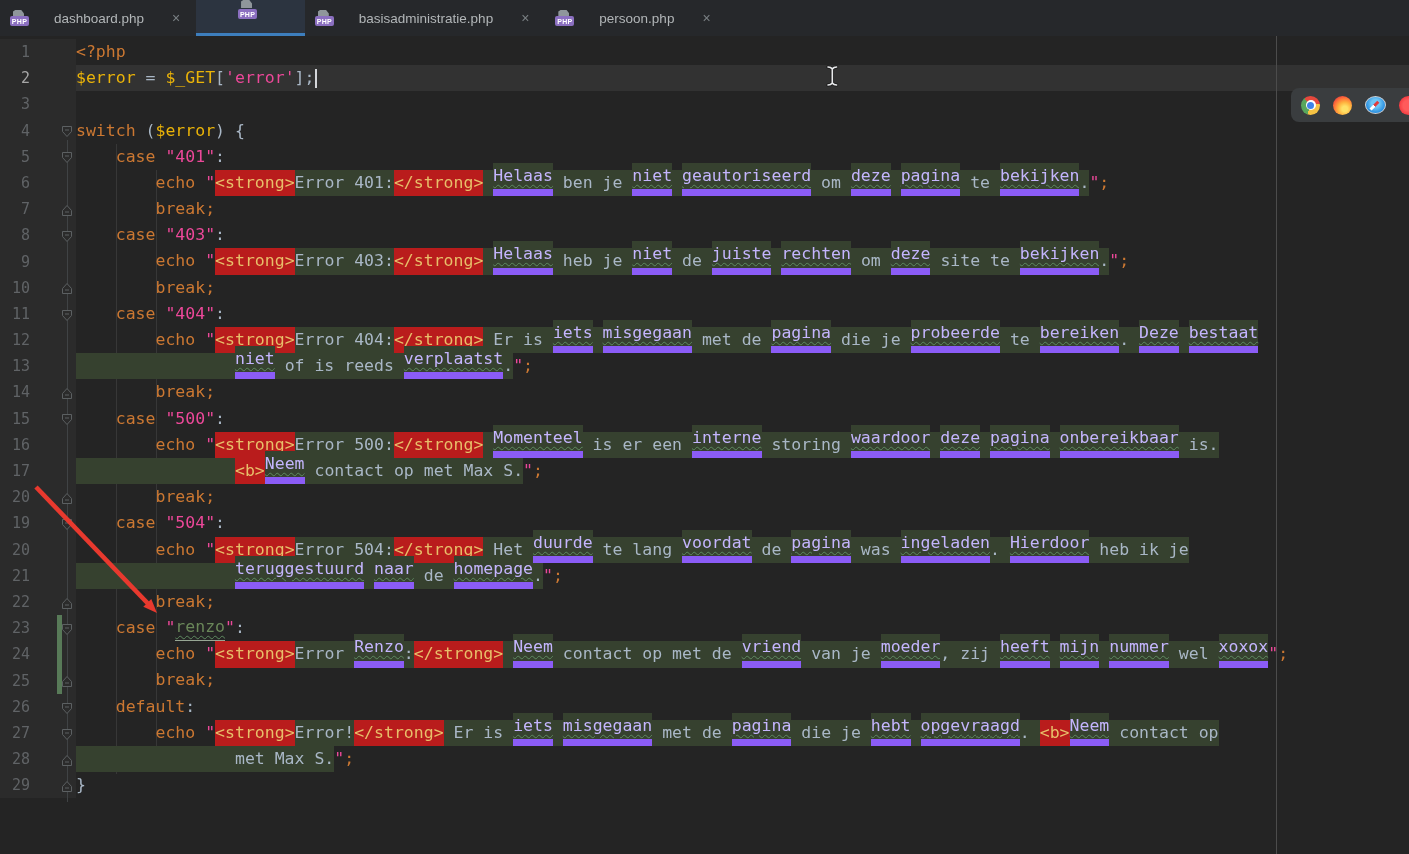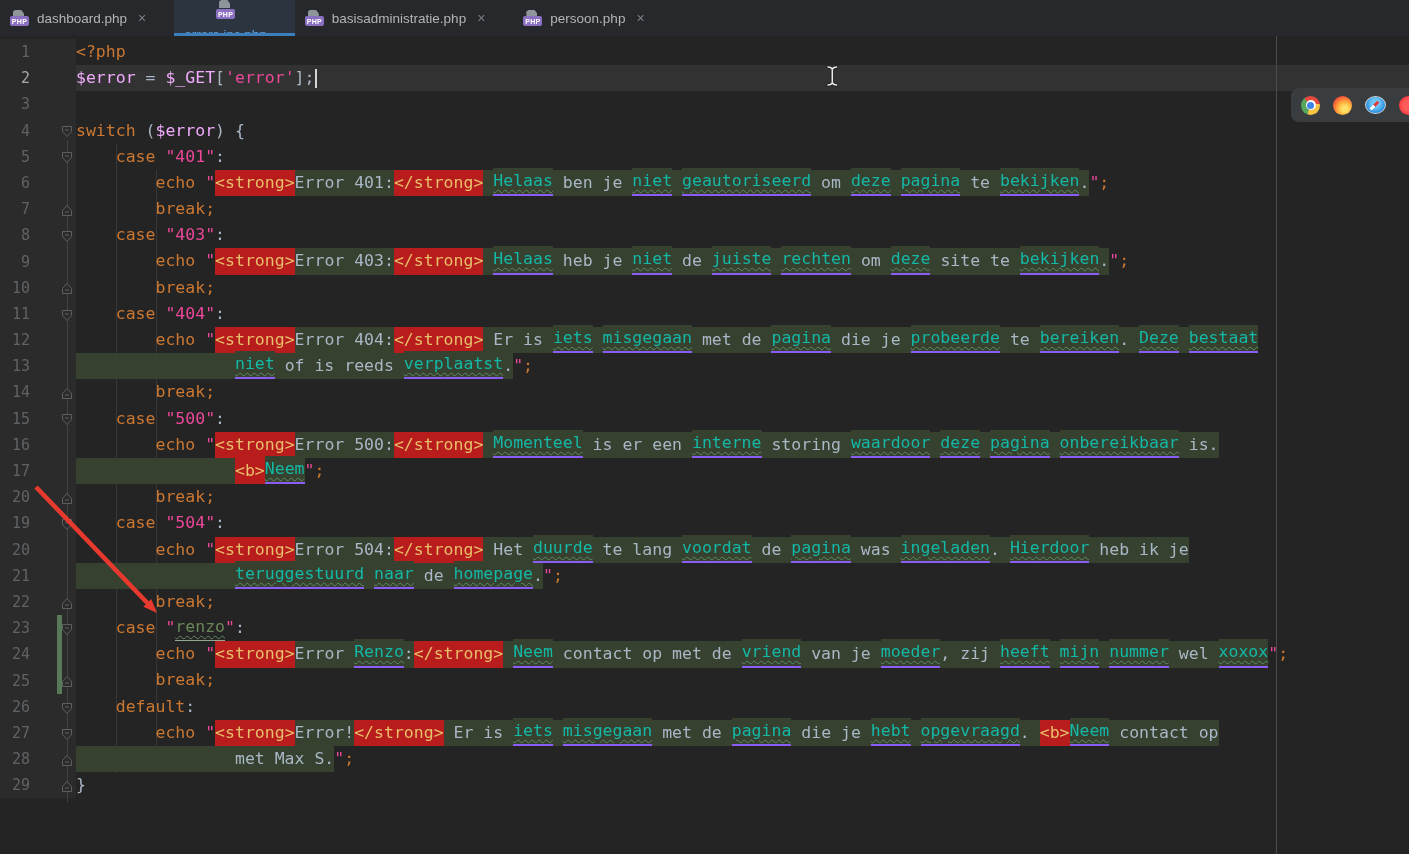--- a/index.html
+++ b/index.html
@@ -1,21 +1,21 @@
 <!DOCTYPE html>
 <html><head>
 <meta charset="utf-8">
 <style>
   html,body{margin:0;padding:0;background:#242424;}
   body{width:1409px;height:854px;overflow:hidden;position:relative;
        font-family:"Liberation Sans",sans-serif;-webkit-user-select:none;user-select:none;}
 
   
   .tabbar{height:36px;background:#26282b;display:flex;align-items:stretch;}
-  .tab{display:flex;align-items:center;gap:8px;padding:0 28px 0 10px;
+  .tab{display:flex;align-items:center;gap:25px;padding:0 16px 0 10px;
        font-size:13.5px;color:#b2b6b8;position:relative;cursor:default;}
   .tab.active{background:#2c3440;color:#5f9ed6;flex-direction:column;}
   .tab.active .underline{position:absolute;left:0;right:0;bottom:0;height:3px;background:#3d7ebd;}
   .tab .close{color:#7a8084;font-size:14px;margin-left:3px;line-height:1;}
   .fico{width:19px;height:16px;position:relative;flex:0 0 19px;}
   .fico .page{position:absolute;left:3px;top:0;width:11px;height:8px;background:#8f969b;
               clip-path:polygon(0 100%,0 20%,20% 0,75% 0,100% 45%,100% 100%);}
   .fico .band{position:absolute;left:0;bottom:0;width:19px;height:10px;background:#8b6fc0;
               border-radius:2px;color:#fff;font-size:7px;font-weight:bold;
               display:flex;align-items:center;justify-content:center;letter-spacing:.3px;}
@@ -25,25 +25,25 @@
   .rows{position:absolute;inset:0;padding-top:3px;z-index:1;}
   .row{display:flex;height:26.2px;line-height:26.2px;
        font-family:"DejaVu Sans Mono",monospace;font-size:16.5px;}
   .gut{flex:0 0 76px;background:#2b2b2b;display:flex;align-items:center;}
   .num{width:30px;text-align:right;color:#606366;font-size:15px;
        font-family:"DejaVu Sans Mono",monospace;}
   .code{flex:1;display:flex;white-space:pre;min-width:0;align-items:flex-end;}
   .row.cur .code{background:#323232;}
   .row.cur .num{color:#a6a6a6;}
 
-  .k{color:#cc7832;} .v{color:#f0abfc;margin-top:8px;} .p{color:#a9b7c6;}
+  .k{color:#cc7832;} .v{color:#eab308;margin-top:8px;} .p{color:#a9b7c6;}
   .s{color:#ec4899;} .m{color:#cc7832;}
   .g{color:#e8bf6a;background:#b91c1c;}
   .b{color:#a9b7c6;background:#36412f;}
-  .u{color:#14b8a6;background:#36412f;border-bottom:2px solid #8b5cf6;
+  .u{color:#c4b5fd;background:#36412f;border-bottom:7px solid #8b5cf6;
      text-decoration-line:underline;text-decoration-style:wavy;
      text-decoration-color:#5e8a60;text-decoration-thickness:1px;text-underline-offset:3px;}
   .us{color:#6a8759;border-bottom:1px solid #97a694;
      text-decoration-line:underline;text-decoration-style:wavy;
      text-decoration-color:#5e8a60;text-decoration-thickness:1px;text-underline-offset:3px;}
   .fill{flex:1;background:#36412f;}
   .caret{width:2px;height:19px;background:#d4d6da;align-self:center;margin-left:1px;}
 
   
   .fold-line{position:absolute;left:67px;top:104px;height:662px;width:1px;background:#404345;z-index:2;}
@@ -211,21 +211,21 @@
       <div class="row">
         <div class="gut">
           <span class="num">16</span>
         </div>
         <div class="code"><span class="p">        </span><span class="k">echo </span><span class="s">"</span><span class="g">&lt;strong&gt;</span><span class="b">Error 500:</span><span class="g">&lt;/strong&gt;</span><span class="b"> </span><span class="u">Momenteel</span><span class="b"> is er een </span><span class="u">interne</span><span class="b"> storing </span><span class="u">waardoor</span><span class="b"> </span><span class="u">deze</span><span class="b"> </span><span class="u">pagina</span><span class="b"> </span><span class="u">onbereikbaar</span><span class="b"> is.</span><span class="fill"></span></div>
       </div>
       <div class="row">
         <div class="gut">
           <span class="num">17</span>
         </div>
-        <div class="code"><span class="b">                </span><span class="g">&lt;b&gt;</span><span class="u">Neem</span><span class="s">"</span><span class="m">;</span></div>
+        <div class="code"><span class="b">                </span><span class="g">&lt;b&gt;</span><span class="u">Neem</span><span class="b"> contact op met Max S.</span><span class="s">"</span><span class="m">;</span></div>
       </div>
       <div class="row">
         <div class="gut">
           <span class="num">20</span>
         </div>
         <div class="code"><span class="p">        </span><span class="k">break;</span></div>
       </div>
       <div class="row">
         <div class="gut">
           <span class="num">19</span>

